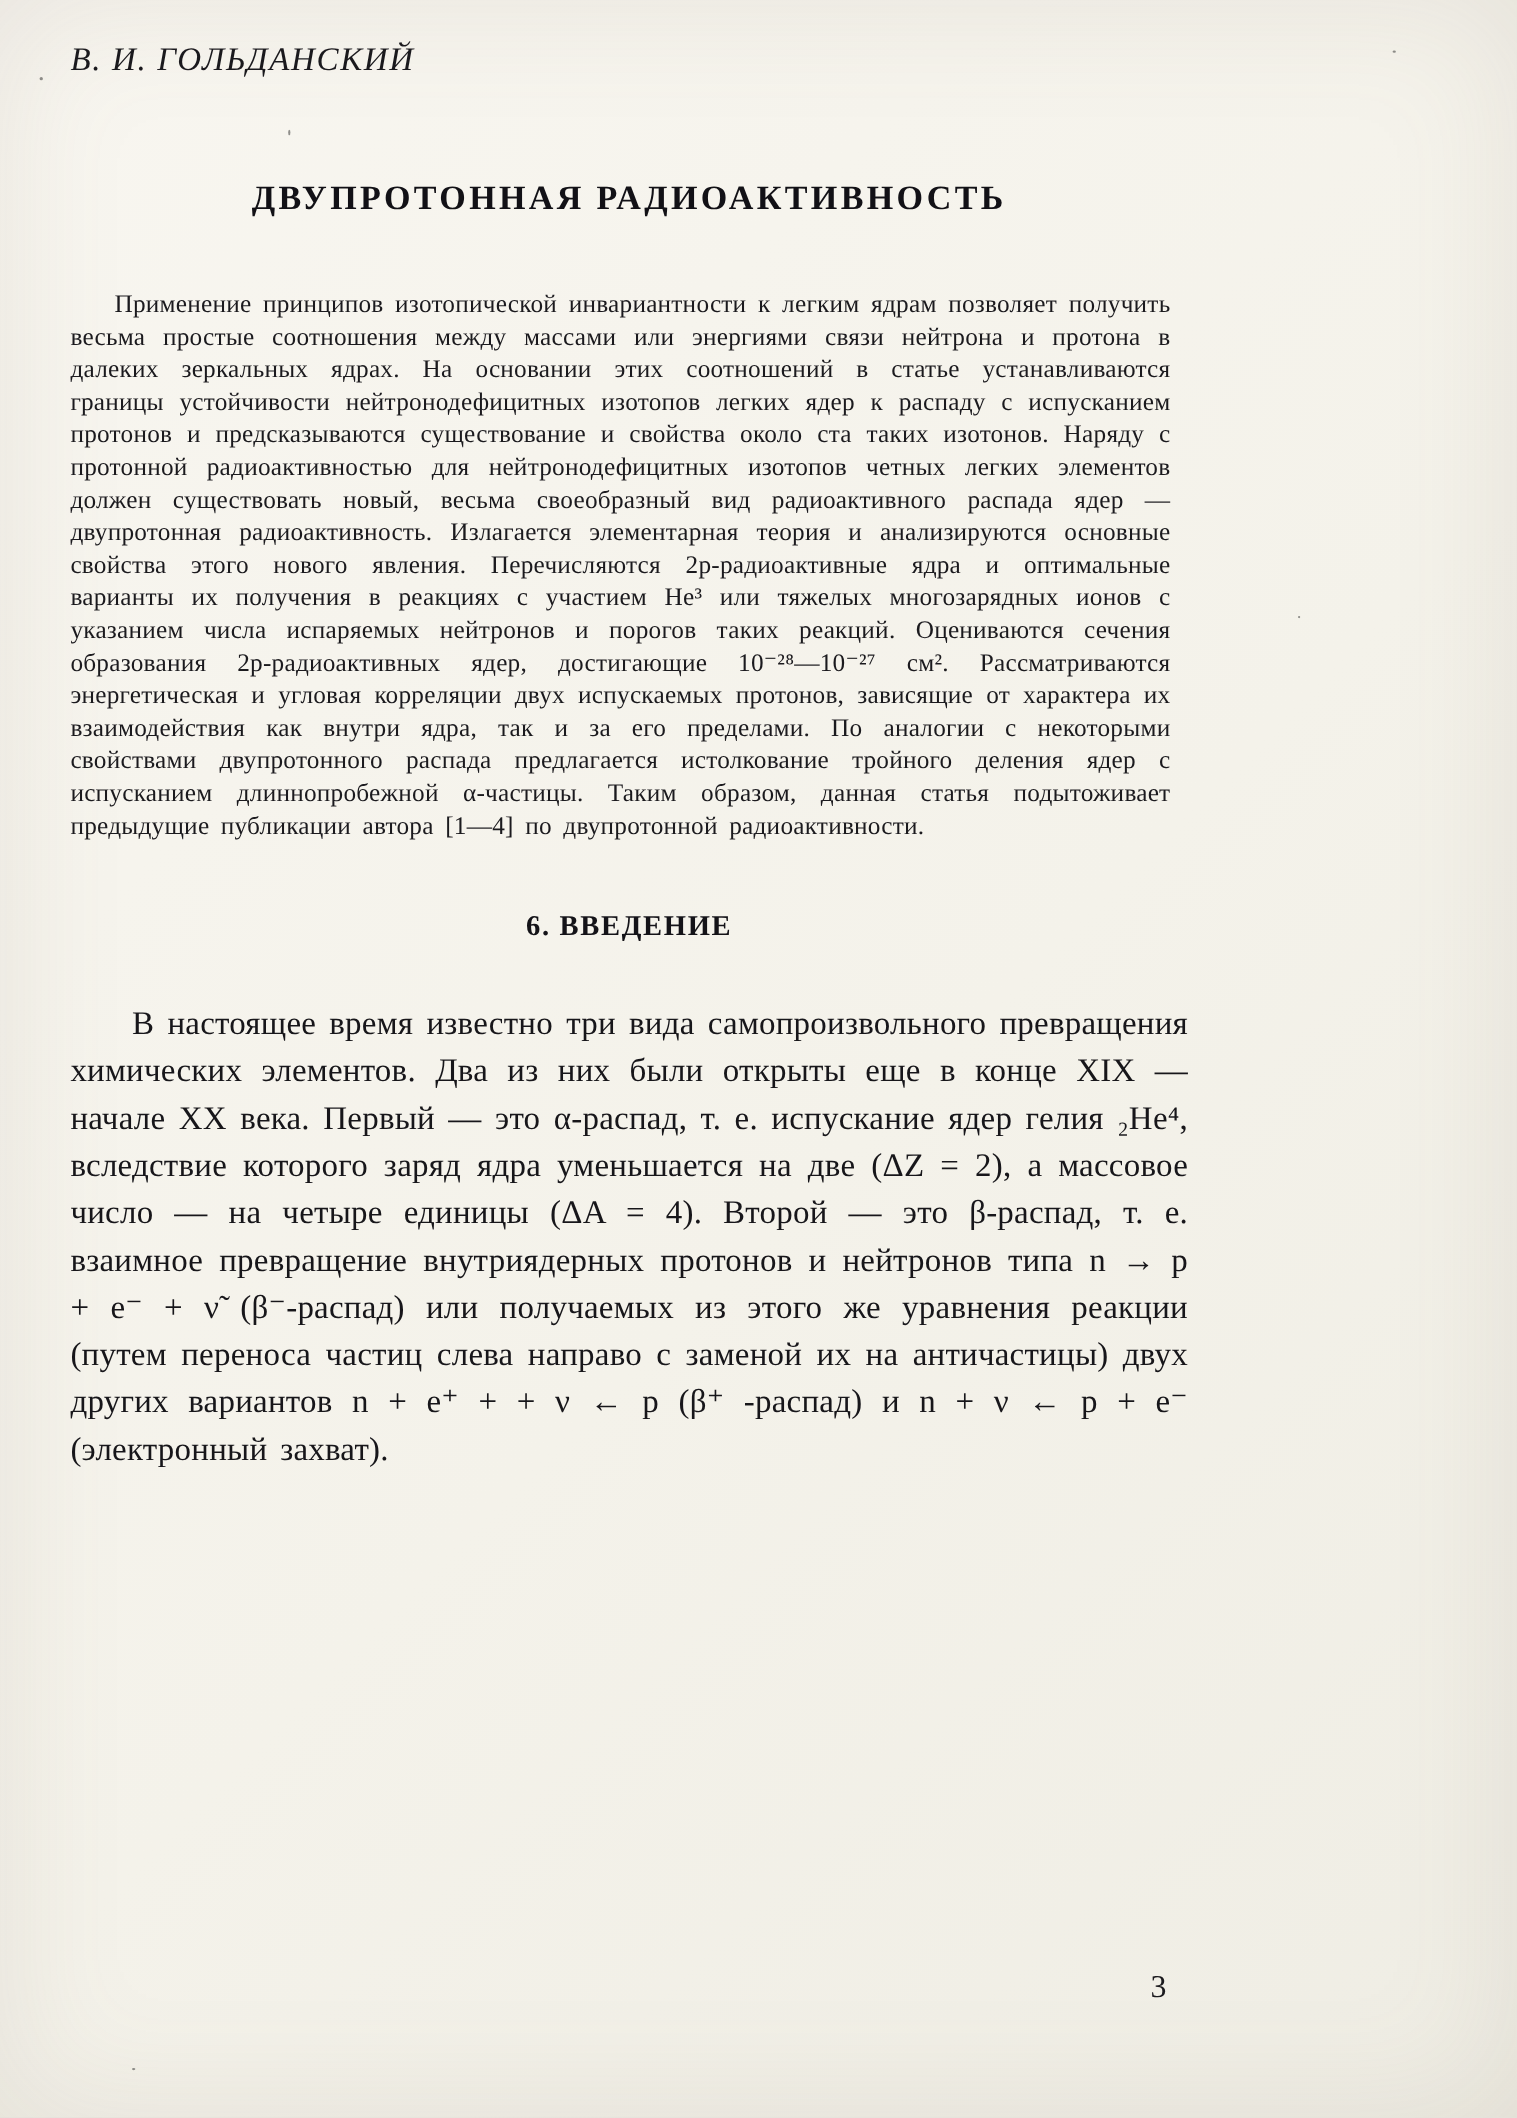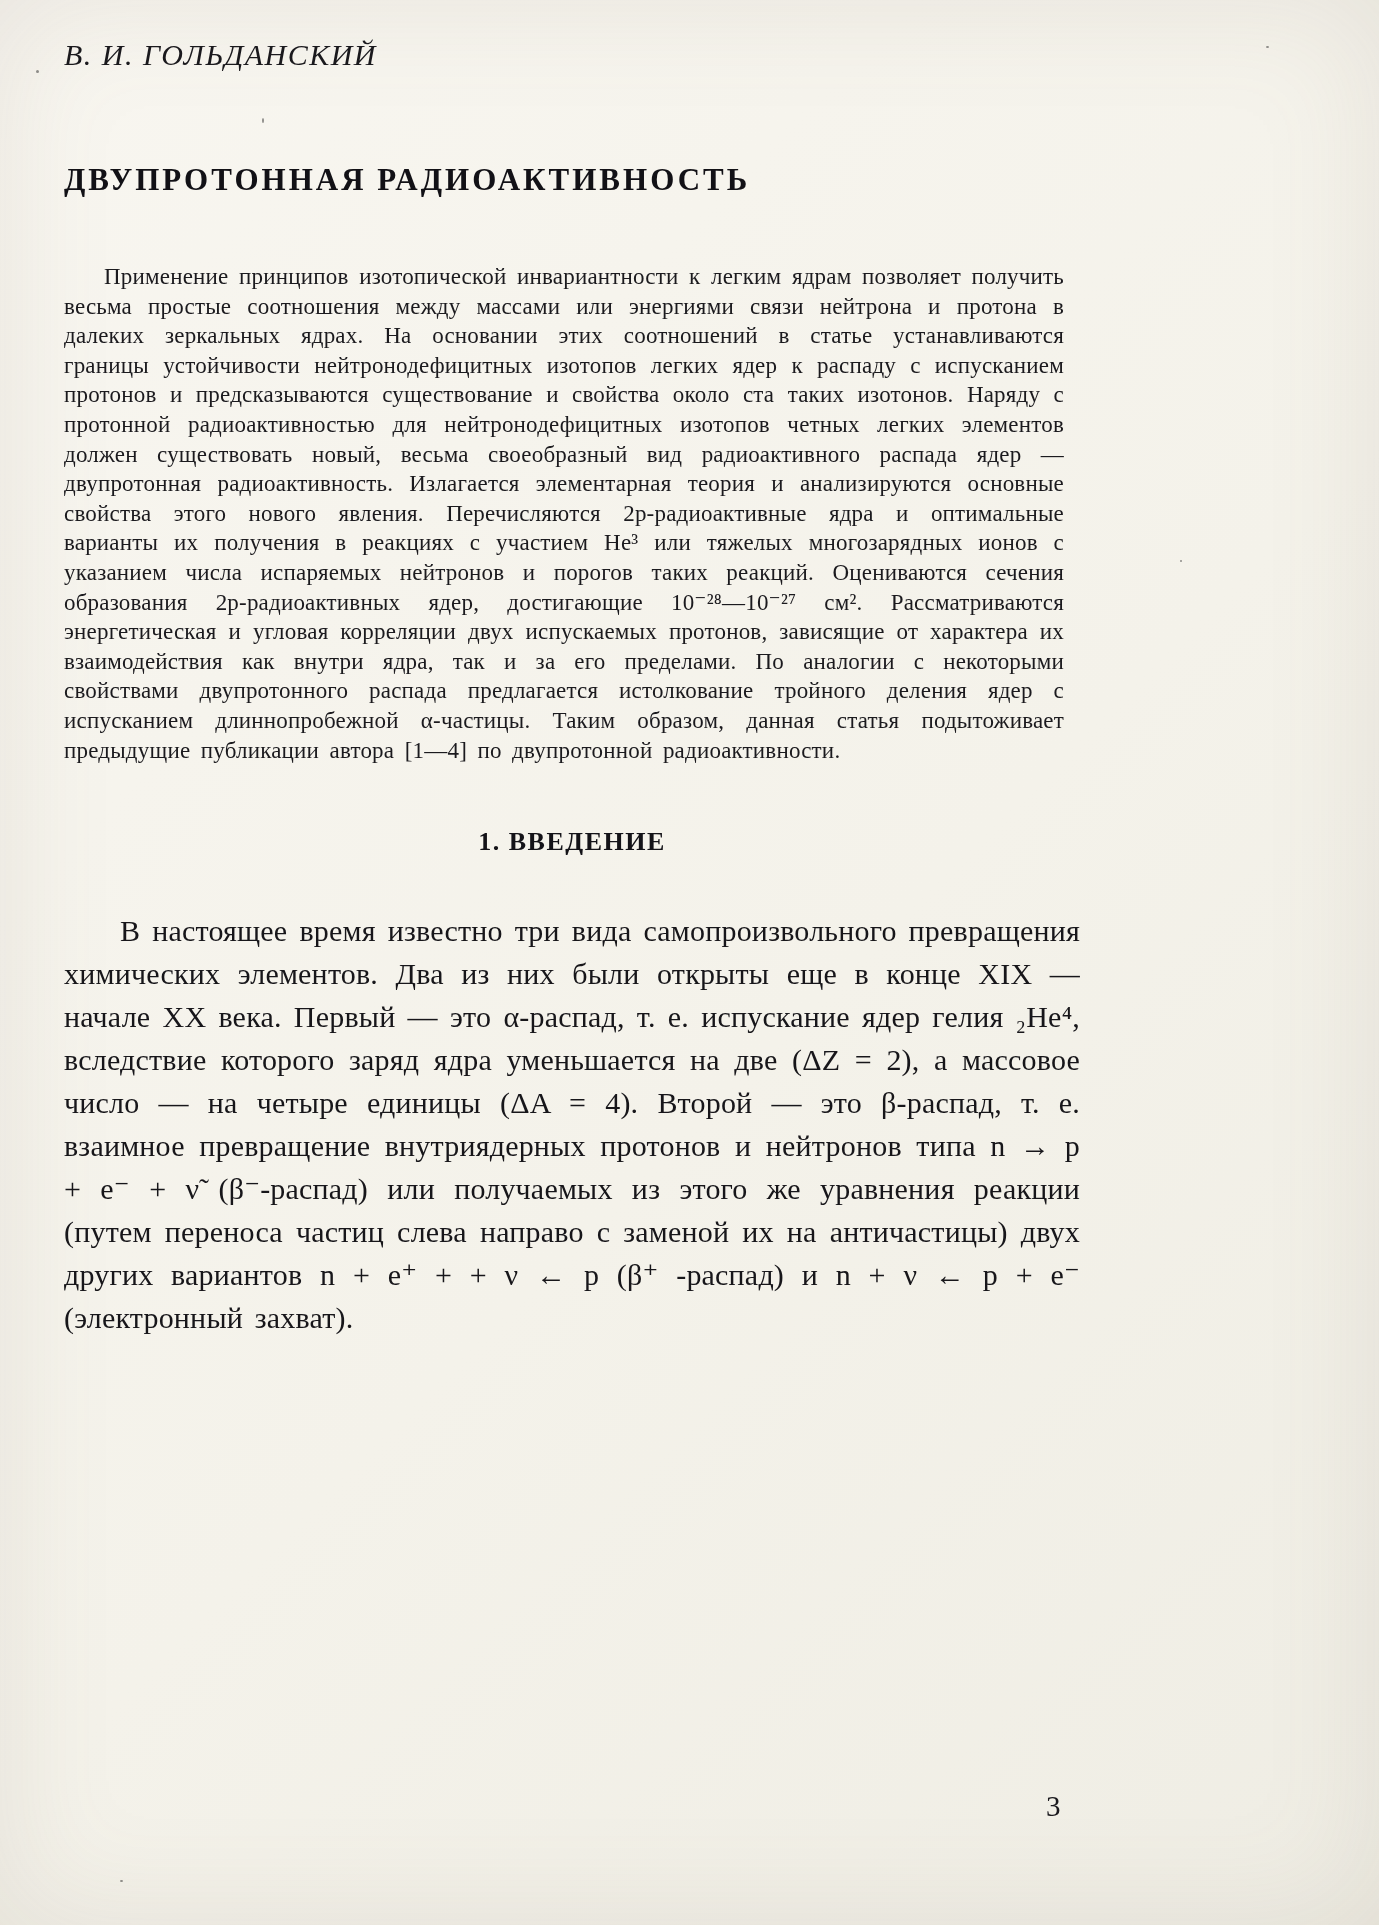--- a/index.html
+++ b/index.html
@@ -25,20 +25,21 @@
   }
   .author {
     font-style: italic;
     font-size: 30px;
     letter-spacing: 1.5px;
     color: #1a191d;
     padding-right: 4px;
   }
   .title {
     margin: 90px 0 0 0;
+    text-align: center;
     font-size: 31px;
     font-weight: bold;
     letter-spacing: 3px;
     color: #121116;
   }
   .abstract {
     margin: 64px 16px 0 0;
     font-size: 23px;
     line-height: 29.6px;
     text-align: justify;
@@ -79,21 +80,21 @@
 <body>
 
 <div class="page">
   <div class="content">
     <div class="author">В. И. ГОЛЬДАНСКИЙ</div>
 
     <h1 class="title">ДВУПРОТОННАЯ РАДИОАКТИВНОСТЬ</h1>
 
     <p class="abstract">Применение принципов изотопической инвариантности к легким ядрам позволяет получить весьма простые соотношения между массами или энергиями связи нейтрона и протона в далеких зеркальных ядрах. На основании этих соотношений в статье устанавливаются границы устойчивости нейтронодефицитных изотопов легких ядер к распаду с испусканием протонов и предсказываются существование и свойства около ста таких изотонов. Наряду с протонной радиоактивностью для нейтронодефицитных изотопов четных легких элементов должен существовать новый, весьма своеобразный вид радиоактивного распада ядер — двупротонная радиоактивность. Излагается элементарная теория и анализируются основные свойства этого нового явления. Перечисляются 2p-радиоактивные ядра и оптимальные варианты их получения в реакциях с участием He³ или тяжелых многозарядных ионов с указанием числа испаряемых нейтронов и порогов таких реакций. Оцениваются сечения образования 2p-радиоактивных ядер, достигающие 10⁻²⁸—10⁻²⁷ см². Рассматриваются энергетическая и угловая корреляции двух испускаемых протонов, зависящие от характера их взаимодействия как внутри ядра, так и за его пределами. По аналогии с некоторыми свойствами двупротонного распада предлагается истолкование тройного деления ядер с испусканием длиннопробежной α-частицы. Таким образом, данная статья подытоживает предыдущие публикации автора [1—4] по двупротонной радиоактивности.</p>
 
-    <h2 class="section-heading">1. ВВЕДЕНИЕ</h2>
+    <h2 class="section-heading">6. ВВЕДЕНИЕ</h2>
 
     <p class="intro">В настоящее время известно три вида самопроизвольного превращения химических элементов. Два из них были открыты еще в конце XIX — начале XX века. Первый — это α-распад, т. е. испускание ядер гелия ₂He⁴, вследствие которого заряд ядра уменьшается на две (ΔZ = 2), а массовое число — на четыре единицы (ΔA = 4). Второй — это β-распад, т. е. взаимное превращение внутриядерных протонов и нейтронов типа n → p + e⁻ + ν̃  (β⁻-распад) или получаемых из этого же уравнения реакции (путем переноса частиц слева направо с заменой их на античастицы) двух других вариантов n + e⁺ + + ν ← p (β⁺ -распад) и n + ν ← p + e⁻ (электронный захват).</p>
   </div>
 
   <div class="page-number">3</div>
 
   <div class="speck" style="left:36px; top:70px; width:3px; height:3px;"></div>
   <div class="speck" style="left:1266px; top:46px; width:3px; height:2px;"></div>
   <div class="speck" style="left:262px; top:118px; width:2px; height:5px;"></div>
   <div class="speck" style="left:1180px; top:560px; width:2px; height:2px;"></div>

